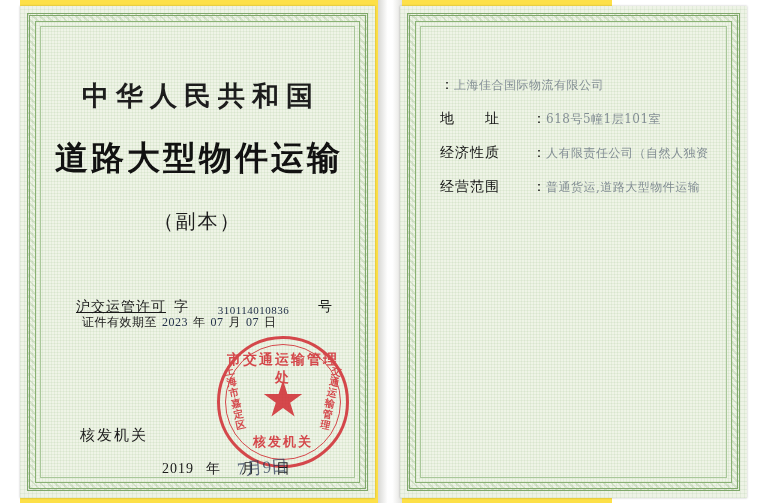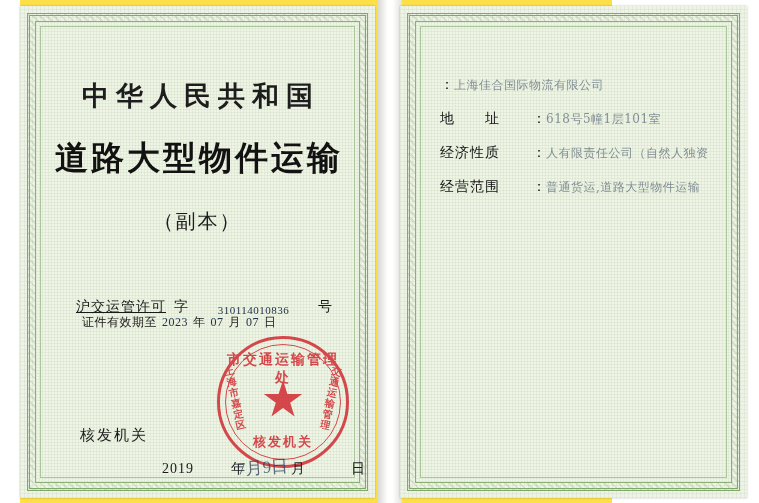--- a/index.html
+++ b/index.html
@@ -176,21 +176,20 @@
   .date-row {
     position: absolute;
     left: 120px;
     top: 432px;
     font-family: "DejaVu Serif", "Liberation Serif", serif;
     font-size: 14px;
     letter-spacing: 3px;
     color: #1a1a1a;
     display: flex;
     align-items: baseline;
-    gap: 25px;
   }
   .date-row .y {
     font-family: "Liberation Serif", serif;
     color: #1a1a1a;
     margin-right: 12px;
     letter-spacing: 1px;
   }
   .date-row .unit { margin-right: 18px; }
   .handwrite-date {
     position: absolute;

